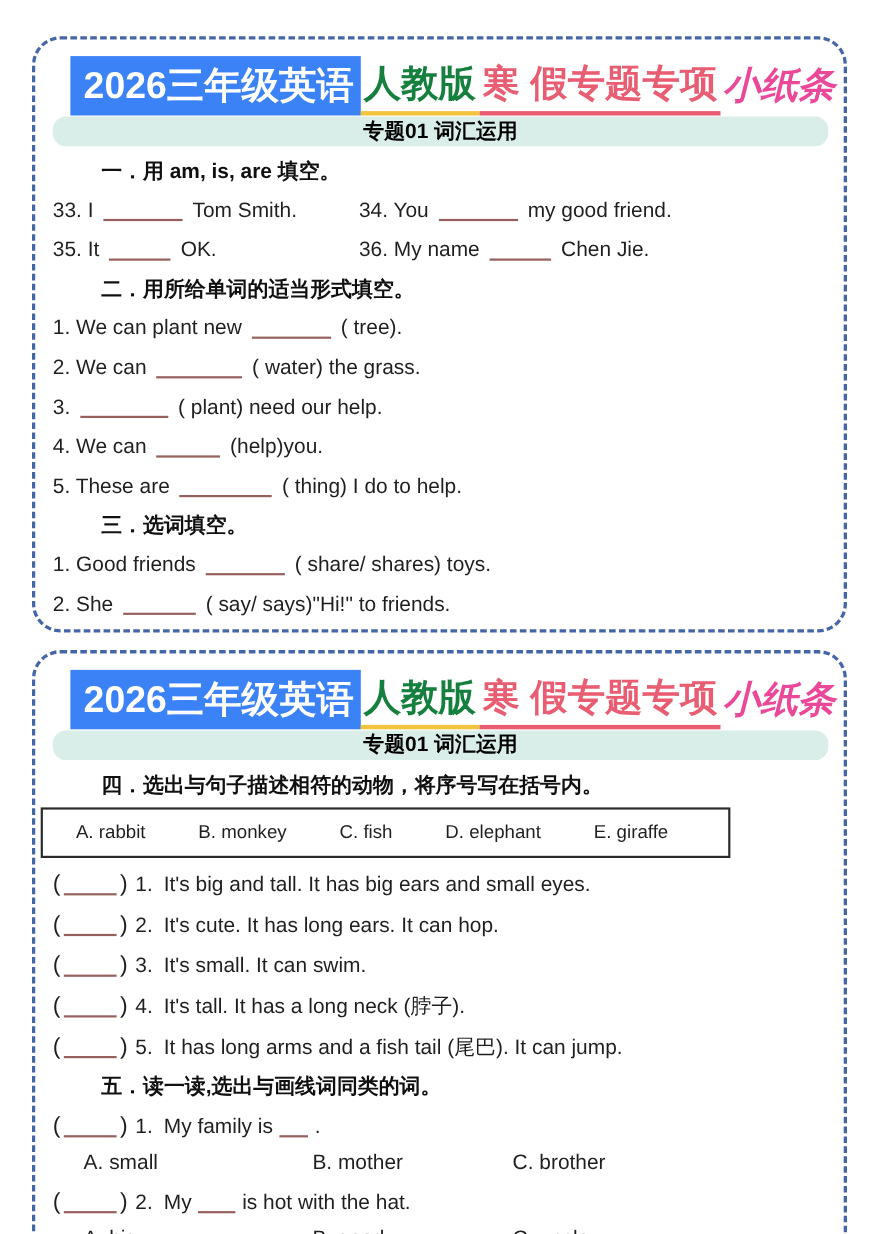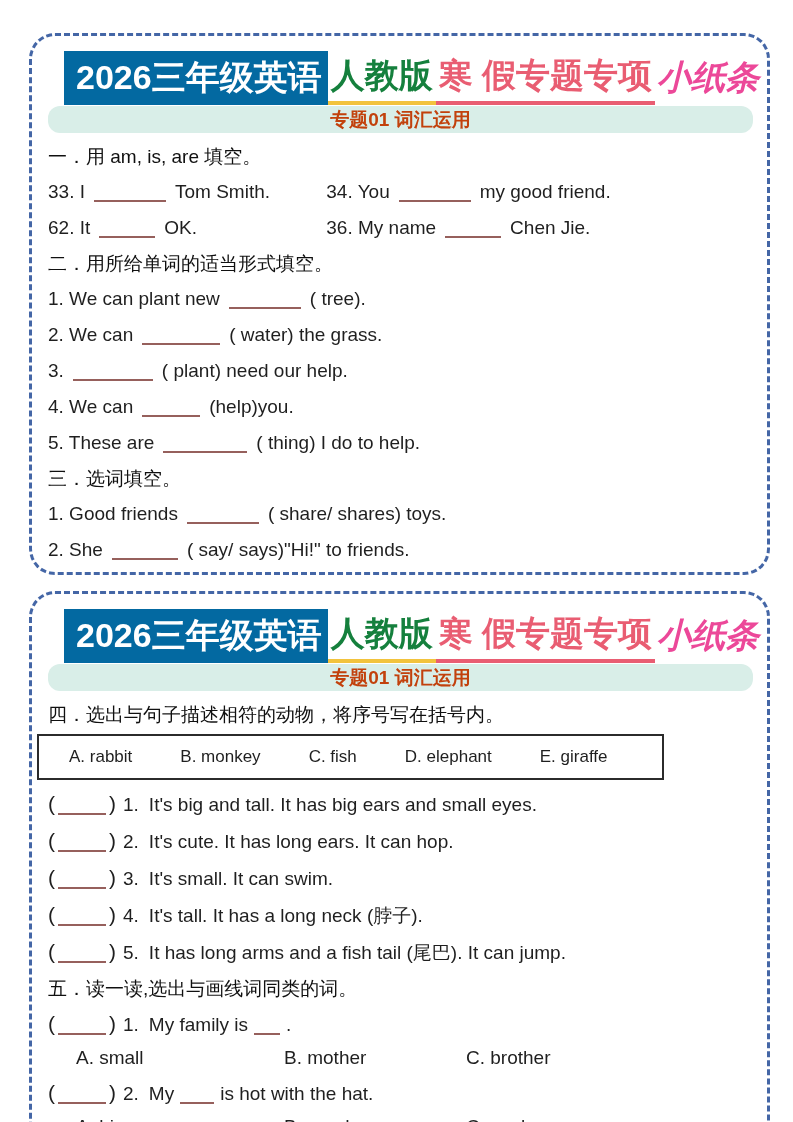--- a/index.html
+++ b/index.html
@@ -18,31 +18,31 @@
     padding:13px 14px 10px 16px;
     background:#fff;
   }
   .card-1{margin-top:33px;}
   .card-2{margin-top:16px;}
 
   
   .title{display:flex;align-items:stretch;height:54px;margin:2px 0 0 16px;
          font-weight:bold;font-size:34px;white-space:nowrap;}
   .title span{display:flex;align-items:center;}
-  .t-grade{background:#0369a1;color:#ffffff;padding:0 6px 0 12px;text-align:center;}
+  .t-grade{background:#3b82f6;color:#ffffff;padding:0 6px 0 12px;text-align:center;}
   .t-edition{color:#15803d;border-bottom:4px solid #f2c33d;padding:0 3px;}
   .t-term{color:#e95d72;border-bottom:4px solid #e95d72;padding:0 3px;}
   .t-type{color:#ec4899;padding:0 2px;font-style:italic;}
 
   .subtitle{
     background:#d9eee8;height:27px;line-height:27px;text-align:center;
-    font-size:19px;font-weight:bold;color:#c2410c;margin-top:1px;border-radius:12px;
+    font-size:19px;font-weight:bold;color:#000000;margin-top:1px;border-radius:12px;
   }
 
-  .sec-heading{font-weight:normal;font-size:19px;line-height:22px;margin-top:13px;color:#101010;}
+  .sec-heading{font-weight:bold;font-size:19px;line-height:22px;margin-top:13px;color:#101010;margin-left:44px;}
 
   .q-line{font-size:19px;line-height:24px;margin-top:12px;white-space:nowrap;}
   .cols .col1{display:inline-block;width:273px;}
 
   .blank{
     display:inline-block;width:72px;height:12px;
     border-bottom:2px solid #96605c;vertical-align:-4px;margin:0 9px;
   }
   .blank-sm{width:34px;margin:0 6px;}
   .pblank{width:48px;margin:0 3px;}
@@ -72,21 +72,21 @@
         <span class="t-type">小纸条</span>
     </div>
     <div class="subtitle">专题01 词汇运用</div>
 
     <div class="sec-heading">一．用 am, is, are 填空。</div>
     <div class="q-line cols">
       <span class="col1"><span>33. I</span><span class="blank"></span><span>Tom Smith.</span></span>
       <span class="col2"><span>34. You</span><span class="blank"></span><span>my good friend.</span></span>
     </div>
     <div class="q-line cols">
-      <span class="col1"><span>62. It</span><span class="blank" style="width:56px"></span><span>OK.</span></span>
+      <span class="col1"><span>35. It</span><span class="blank" style="width:56px"></span><span>OK.</span></span>
       <span class="col2"><span>36. My name</span><span class="blank" style="width:56px"></span><span>Chen Jie.</span></span>
     </div>
 
     <div class="sec-heading">二．用所给单词的适当形式填空。</div>
     <div class="q-line"><span>1. We can plant new</span><span class="blank"></span><span>( tree).</span></div>
     <div class="q-line"><span>2. We can</span><span class="blank" style="width:78px"></span><span>( water) the grass.</span></div>
     <div class="q-line"><span>3.</span><span class="blank" style="width:80px"></span><span>( plant) need our help.</span></div>
     <div class="q-line"><span>4. We can</span><span class="blank" style="width:58px"></span><span>(help)you.</span></div>
     <div class="q-line"><span>5. These are</span><span class="blank" style="width:84px"></span><span>( thing) I do to help.</span></div>
 

